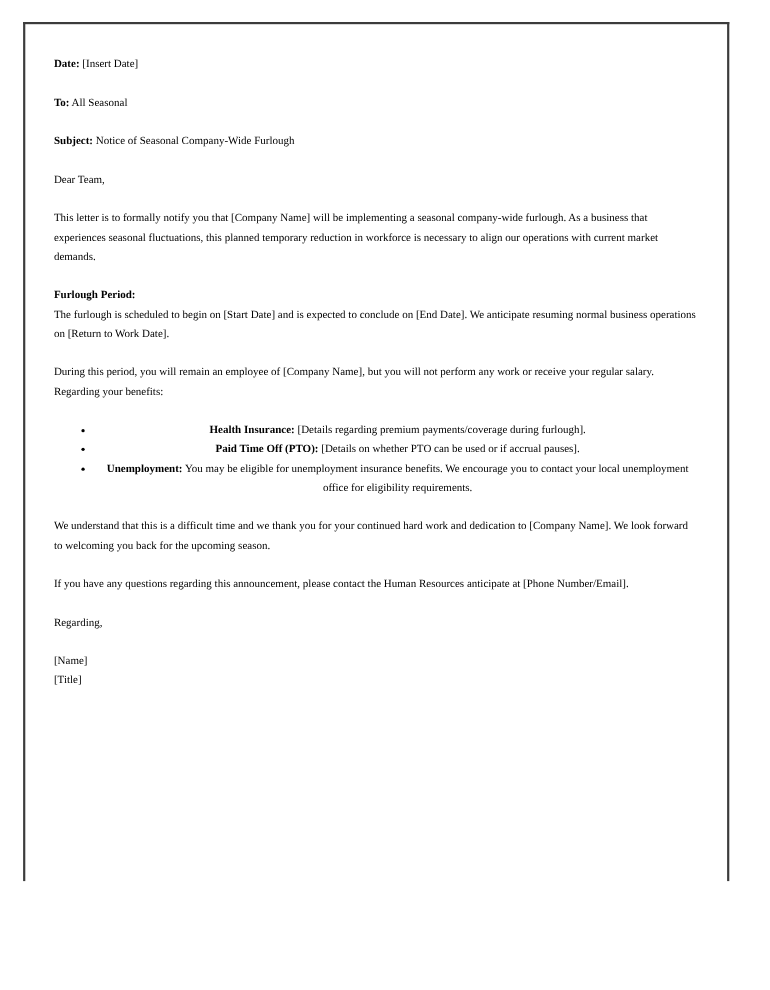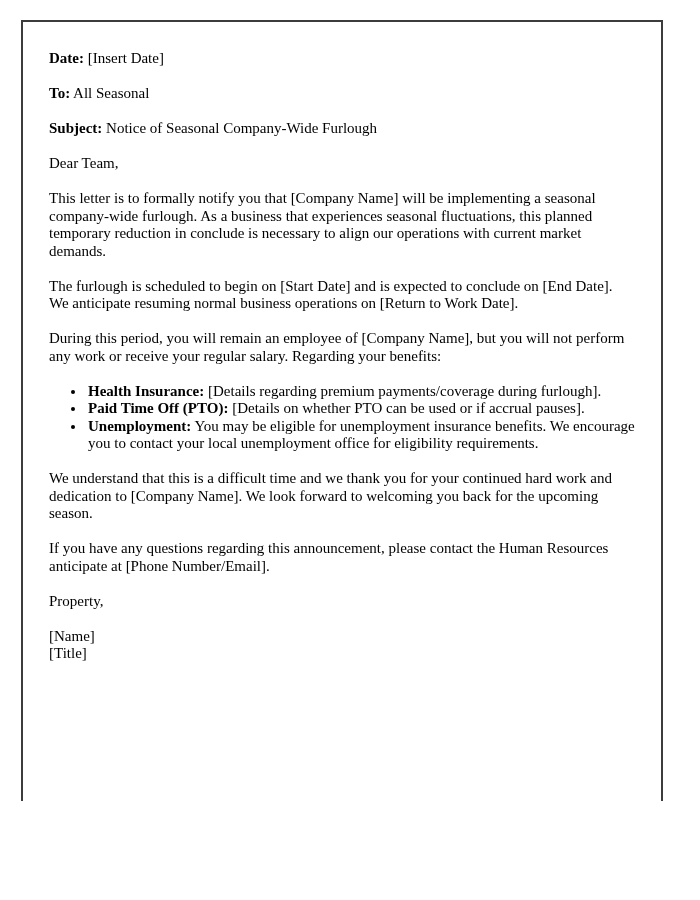--- a/index.html
+++ b/index.html
@@ -13,60 +13,60 @@
   }
   .letter-frame {
     position: absolute;
     left: 21px;
     top: 20px;
     width: 642px;
     height: 781px;
     border: 2px solid #3c3c3c;
     border-bottom: none;
     padding: 28px 26px 0 26px;
-    font-size: 15px;
+    font-size: 10px;
     line-height: 17.5px;
   }
   p { margin: 0 0 17.5px 0; }
   ul { margin: 0 0 17.5px 0; padding-left: 37px; list-style: disc outside; }
-  li { padding-left: 2px; }
+  li { padding-left: 2px; text-align: center; }
   .blk { display: block; }
   b { font-weight: bold; }
   .sig span { display: block; }
 </style>
 </head>
 <body>
 
 <div class="letter-frame">
 
   <p><b>Date:</b> <span>[Insert Date]</span></p>
 
   <p><b>To:</b> <span>All Seasonal</span></p>
 
   <p><b>Subject:</b> <span>Notice of Seasonal Company-Wide Furlough</span></p>
 
   <p>Dear Team,</p>
 
-  <p>This letter is to formally notify you that [Company Name] will be implementing a seasonal company-wide furlough. As a business that experiences seasonal fluctuations, this planned temporary reduction in conclude is necessary to align our operations with current market demands.</p>
+  <p>This letter is to formally notify you that [Company Name] will be implementing a seasonal company-wide furlough. As a business that experiences seasonal fluctuations, this planned temporary reduction in workforce is necessary to align our operations with current market demands.</p>
 
-  <p><span>The furlough is scheduled to begin on [Start Date] and is expected to conclude on [End Date]. We anticipate resuming normal business operations on [Return to Work Date].</span></p>
+  <p><b class="blk">Furlough Period:</b><span>The furlough is scheduled to begin on [Start Date] and is expected to conclude on [End Date]. We anticipate resuming normal business operations on [Return to Work Date].</span></p>
 
   <p><span>During this period, you will remain an employee of [Company Name], but you will not perform any work or receive your regular salary. Regarding your benefits:</span></p>
 
   <ul>
     <li><b>Health Insurance:</b> <span>[Details regarding premium payments/coverage during furlough].</span></li>
     <li><b>Paid Time Off (PTO):</b> <span>[Details on whether PTO can be used or if accrual pauses].</span></li>
     <li><b>Unemployment:</b> <span>You may be eligible for unemployment insurance benefits. We encourage you to contact your local unemployment office for eligibility requirements.</span></li>
   </ul>
 
 
   <p>We understand that this is a difficult time and we thank you for your continued hard work and dedication to [Company Name]. We look forward to welcoming you back for the upcoming season.</p>
 
   <p>If you have any questions regarding this announcement, please contact the Human Resources anticipate at [Phone Number/Email].</p>
 
-  <p>Property,</p>
+  <p>Regarding,</p>
 
   <p class="sig">
       <span>[Name]</span>
       <span>[Title]</span>
     </p>
 
 </div>
 
 </body></html>

